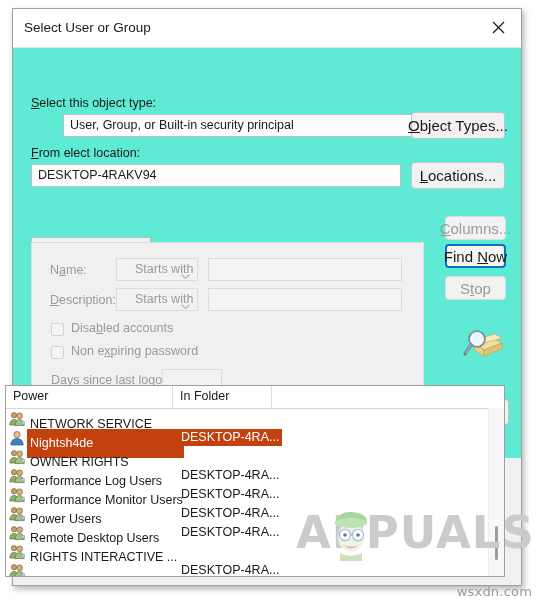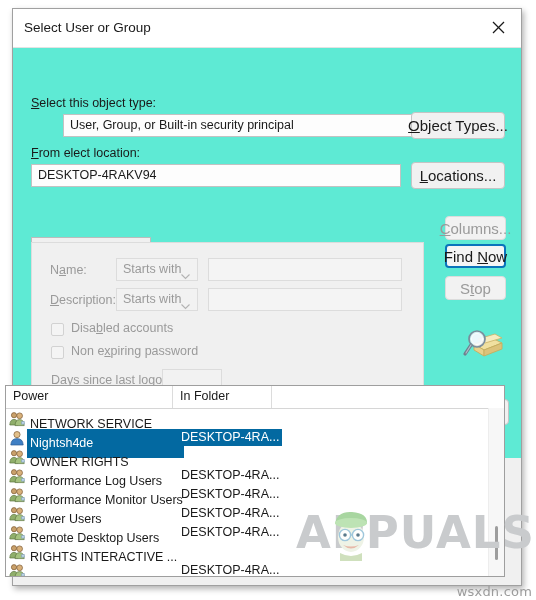--- a/index.html
+++ b/index.html
@@ -191,21 +191,21 @@
 
   .combo {
     position: absolute;
     box-sizing: border-box;
     height: 23px;
     background: #f2f2f2;
     border: 1px solid #dcdcdc;
     font-size: 12.5px;
     color: #9a9a9a;
     line-height: 21px;
-    padding-left: 6px;
+    padding-left: 18px;
     cursor: default;
     white-space: nowrap;
   }
   .combo .chev {
     position: absolute;
     right: 7px;
     top: 7px;
   }
 
   .chk {
@@ -282,21 +282,21 @@
     background: #ffffff;
   }
   .lv-row {
     position: relative;
     height: 19px;
     white-space: nowrap;
     cursor: default;
   }
   .lv-row.sel .name-cell,
   .lv-row.sel .folder-cell {
-    background: #0369a1;
+    background: #c2410c;
     color: #ffffff;
   }
   .icon-cell {
     position: absolute;
     left: 3px;
     top: 2px;
     width: 16px;
     height: 16px;
   }
   .name-cell {

